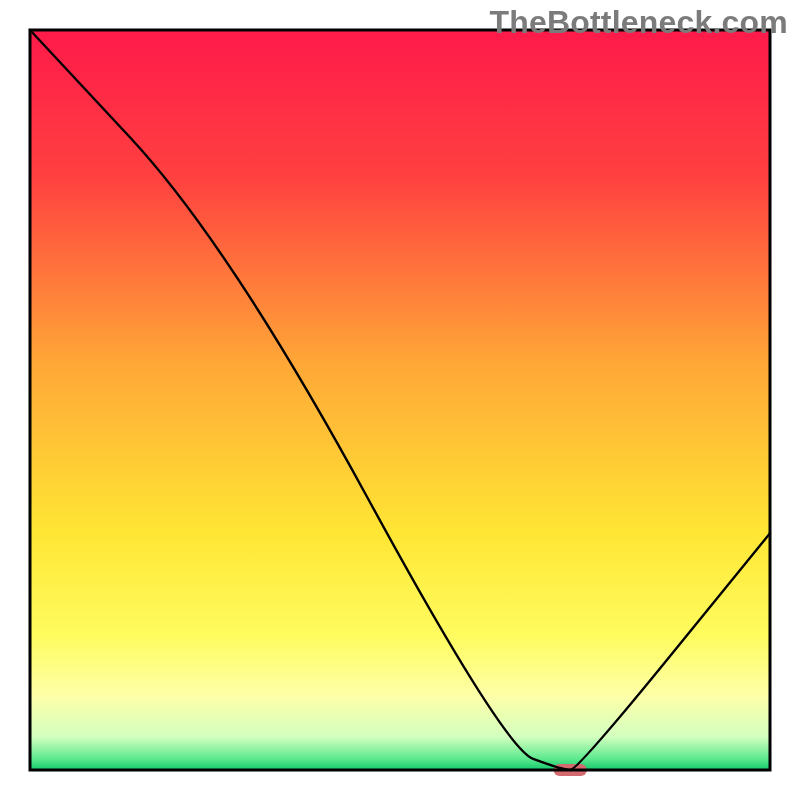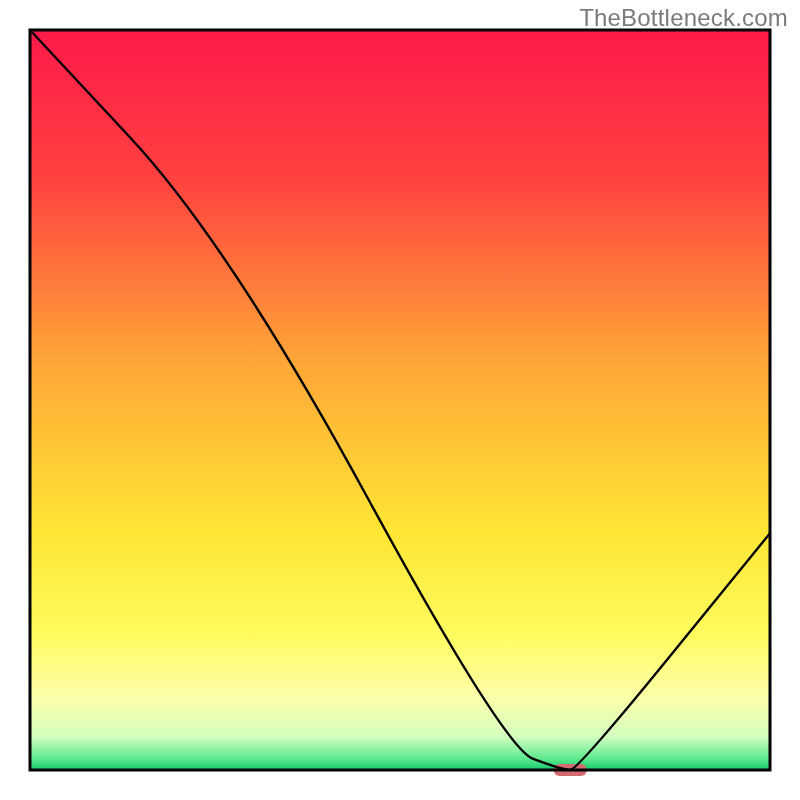--- a/index.html
+++ b/index.html
@@ -12,22 +12,22 @@
   }
   .container {
     position: relative;
     width: 800px;
     height: 800px;
   }
   .watermark {
     position: absolute;
     top: 4px;
     right: 12px;
-    font-size: 24px;
-    font-weight: normal;
+    font-size: 32px;
+    font-weight: bold;
     color: #7b7b7b;
     letter-spacing: 0.2px;
     z-index: 10;
   }
   svg.chart {
     position: absolute;
     left: 0;
     top: 0;
   }
 </style>

